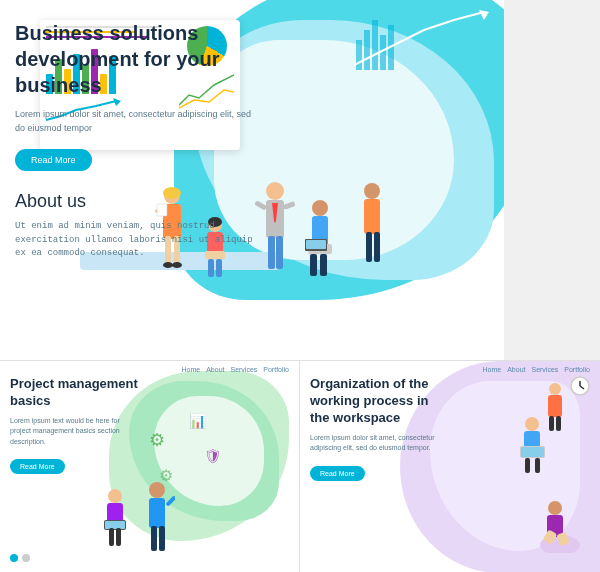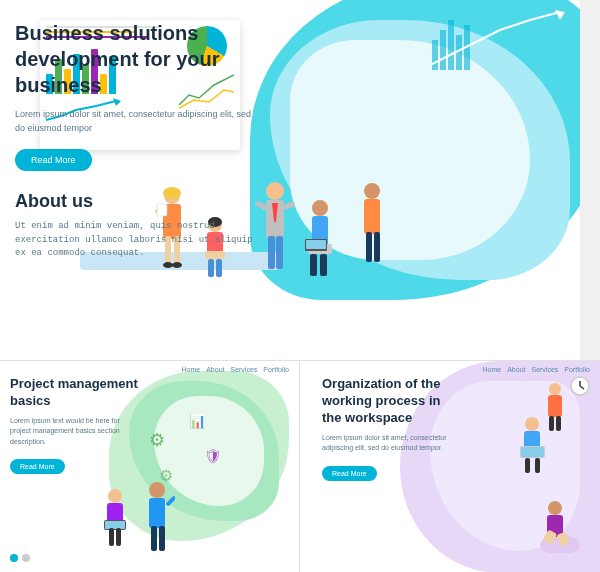--- a/index.html
+++ b/index.html
@@ -6,21 +6,21 @@
     body {
       width: 600px;
       height: 572px;
       font-family: Arial, sans-serif;
       background: #f0f0f0;
       overflow: hidden;
     }
 
     
     .top-section {
-      width: 580px;
+      width: 504px;
       height: 360px;
       background: #fff;
       position: relative;
       overflow: hidden;
     }
 
     
     .bg-blob-teal {
       position: absolute;
       top: -20px;
@@ -82,21 +82,21 @@
       color: #fff;
       padding: 6px 16px;
       border-radius: 20px;
       font-size: 9px;
       cursor: pointer;
       border: none;
     }
 
     .about-us-title {
       font-size: 18px;
-      font-weight: bold;
+      font-weight: normal;
       color: #1a2e44;
       margin-top: 20px;
       margin-bottom: 8px;
     }
 
     .about-us-text {
       font-size: 9px;
       color: #5a7a8a;
       line-height: 1.5;
       font-family: Liberation Mono, monospace;
@@ -244,21 +244,21 @@
       color: #fff;
       padding: 4px 10px;
       border-radius: 20px;
       font-size: 7px;
       cursor: pointer;
       border: none;
     }
 
     .br-content {
       position: absolute;
-      left: 22px;
+      left: 10px;
       top: 15px;
       width: 140px;
       z-index: 10;
     }
 
     
     .nav-dots {
       position: absolute;
       bottom: 10px;
       left: 10px;

